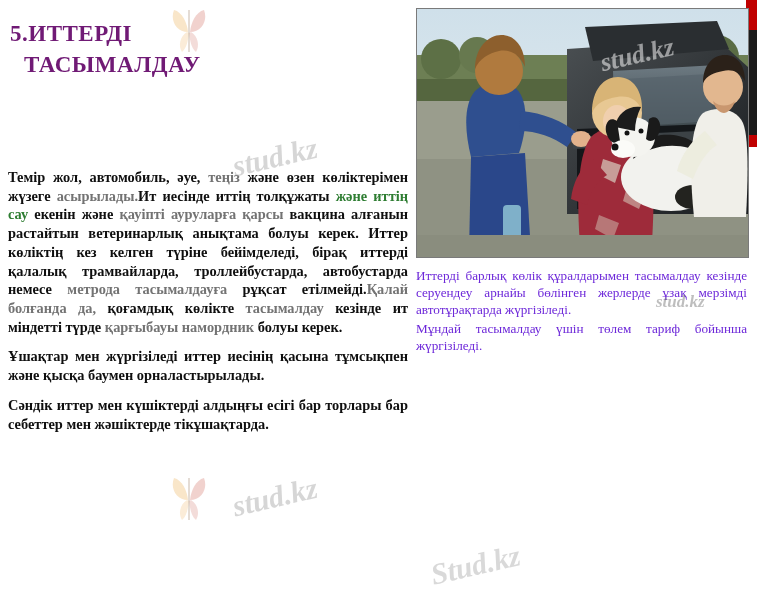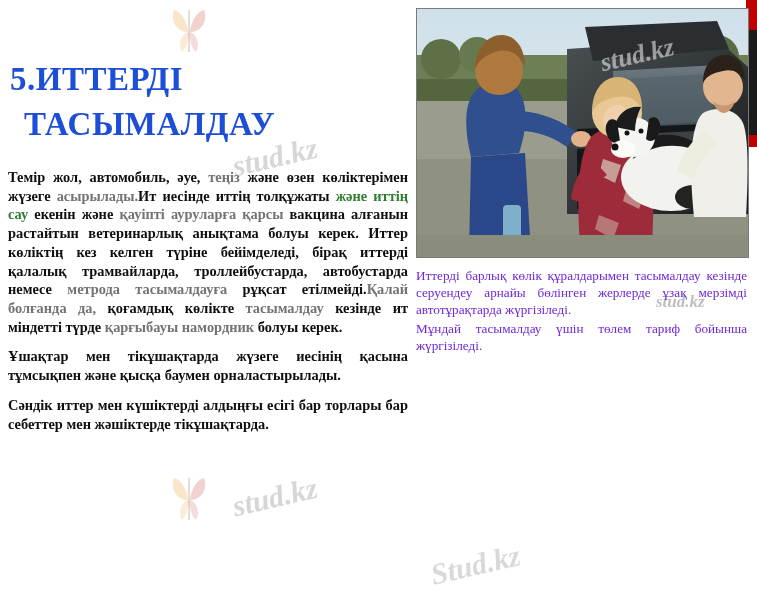--- a/index.html
+++ b/index.html
@@ -49,26 +49,25 @@
     background: #c00000;
   }
 
   
   .title {
     position: absolute;
     left: 10px;
     top: 18px;
     width: 400px;
     font-family: "Liberation Serif", serif;
-    font-size: 33px;
+    font-size: 23px;
     font-weight: bold;
-    color: #1d4ed8;
+    color: #701a75;
     line-height: 1.35;
     letter-spacing: 0.5px;
-    margin-top: 39px;
   }
   .title .line2 {
     display: block;
     padding-left: 14px;
   }
 
   
   .left-body {
     position: absolute;
     left: 8px;
@@ -171,21 +170,21 @@
     </svg>
   </div>
 
   <div class="title">
     <span>5.ИТТЕРДІ</span>
     <span class="line2">ТАСЫМАЛДАУ</span>
   </div>
 
   <div class="left-body">
     <p id="p1-rich"><span>Темір жол, автомобиль, әуе, </span><span class="hl-red">теңіз</span><span> және өзен көліктерімен жүзеге </span><span class="hl-red">асырылады.</span><span>Ит иесінде иттің толқұжаты </span><span class="hl-green">және иттің сау</span><span> екенін және </span><span class="hl-red">қауіпті ауруларға қарсы</span><span> вакцина алғанын растайтын ветеринарлық анықтама болуы керек. Иттер көліктің кез келген түріне бейімделеді, бірақ иттерді қалалық трамвайларда, троллейбустарда, автобустарда немесе </span><span class="hl-red">метрода тасымалдауға</span><span> рұқсат етілмейді.</span><span class="hl-red">Қалай болғанда да,</span><span> қоғамдық көлікте </span><span class="hl-red">тасымалдау</span><span> кезінде ит міндетті түрде </span><span class="hl-red">қарғыбауы намордник</span><span> болуы керек.</span></p>
-    <p>Ұшақтар мен тікұшақтарда жүзеге иесінің қасына тұмсықпен және қысқа баумен орналастырылады.</p>
+    <p>Ұшақтар мен жүргізіледі иттер иесінің қасына тұмсықпен және қысқа баумен орналастырылады.</p>
     <p>Сәндік иттер мен күшіктерді алдыңғы есігі бар торлары бар себеттер мен жәшіктерде тікұшақтарда.</p>
   </div>
 
   <div class="photo">
     <svg width="331" height="248" viewBox="0 0 331 248">
       <defs>
         <linearGradient id="sky" x1="0" y1="0" x2="0" y2="1">
           <stop offset="0%" stop-color="#cfe0ea"></stop>
           <stop offset="100%" stop-color="#eaeef0"></stop>
         </linearGradient>

